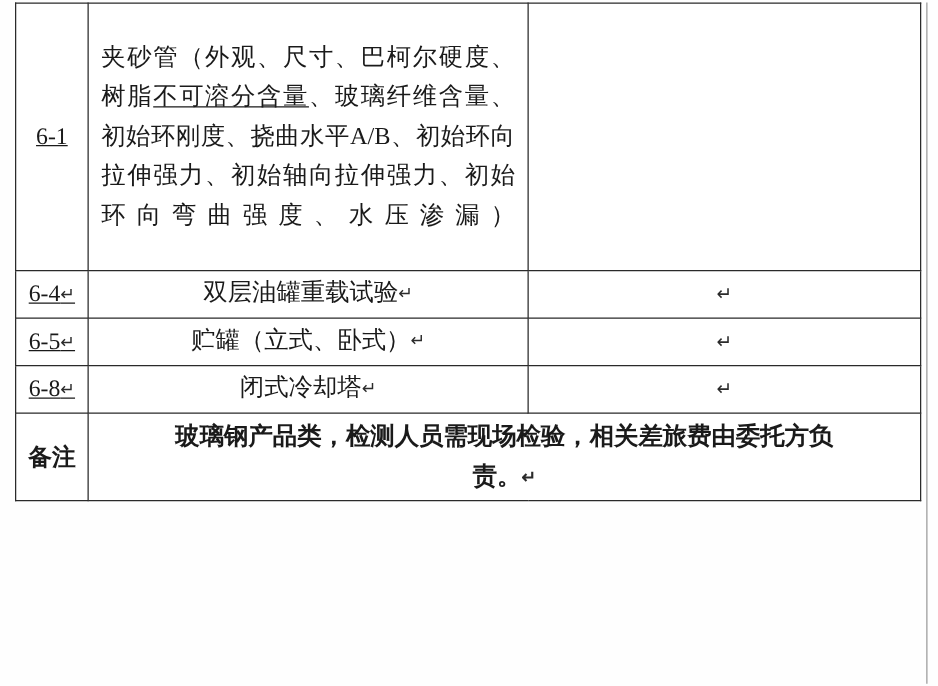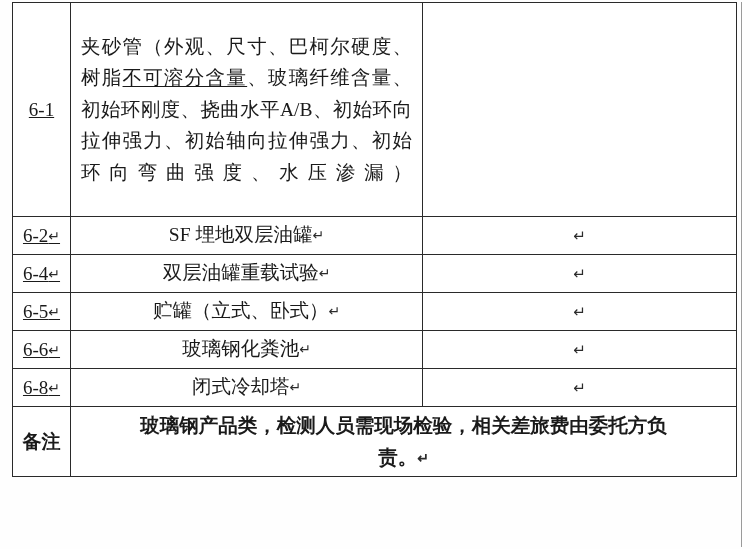--- a/index.html
+++ b/index.html
@@ -125,44 +125,34 @@
       <col class="col-name">
       <col class="col-mark">
     </colgroup>
     <tbody>
       <tr class="row-tall">
         <td class="code-cell"><span>6-1</span></td>
         <td class="name-cell block"><span>夹砂管（外观、尺寸、巴柯尔硬度、树脂</span><span class="underline-txt">不可溶分含量</span><span>、玻璃纤维含量、初始环刚度、挠曲水平A/B、初始环向拉伸强力、初始轴向拉伸强力、初始环向弯曲强度、水压渗漏）</span></td>
         <td class="mark-cell"><span></span></td>
       </tr>
 
-      <tr class="row-std">
-        <td class="code-cell"><span>6-2</span><span class="pilcrow-sm">↵</span></td>
-        <td class="name-cell"><span>SF 埋地双层油罐</span><span class="pilcrow-sm">↵</span></td>
-        <td class="mark-cell"><span class="pilcrow">↵</span></td>
-      </tr>
 
 
       <tr class="row-std">
         <td class="code-cell"><span>6-4</span><span class="pilcrow-sm">↵</span></td>
         <td class="name-cell"><span>双层油罐重载试验</span><span class="pilcrow-sm">↵</span></td>
         <td class="mark-cell"><span class="pilcrow">↵</span></td>
       </tr>
 
       <tr class="row-std">
         <td class="code-cell"><span>6-5</span><span class="pilcrow-sm">↵</span></td>
         <td class="name-cell"><span>贮罐（立式、卧式）</span><span class="pilcrow-sm">↵</span></td>
         <td class="mark-cell"><span class="pilcrow">↵</span></td>
       </tr>
 
-      <tr class="row-std">
-        <td class="code-cell"><span>6-6</span><span class="pilcrow-sm">↵</span></td>
-        <td class="name-cell"><span>玻璃钢化粪池</span><span class="pilcrow-sm">↵</span></td>
-        <td class="mark-cell"><span class="pilcrow">↵</span></td>
-      </tr>
 
 
       <tr class="row-std">
         <td class="code-cell"><span>6-8</span><span class="pilcrow-sm">↵</span></td>
         <td class="name-cell"><span>闭式冷却塔</span><span class="pilcrow-sm">↵</span></td>
         <td class="mark-cell"><span class="pilcrow">↵</span></td>
       </tr>
 
       <tr class="row-note">
         <td class="note-label"><span>备注</span></td>

